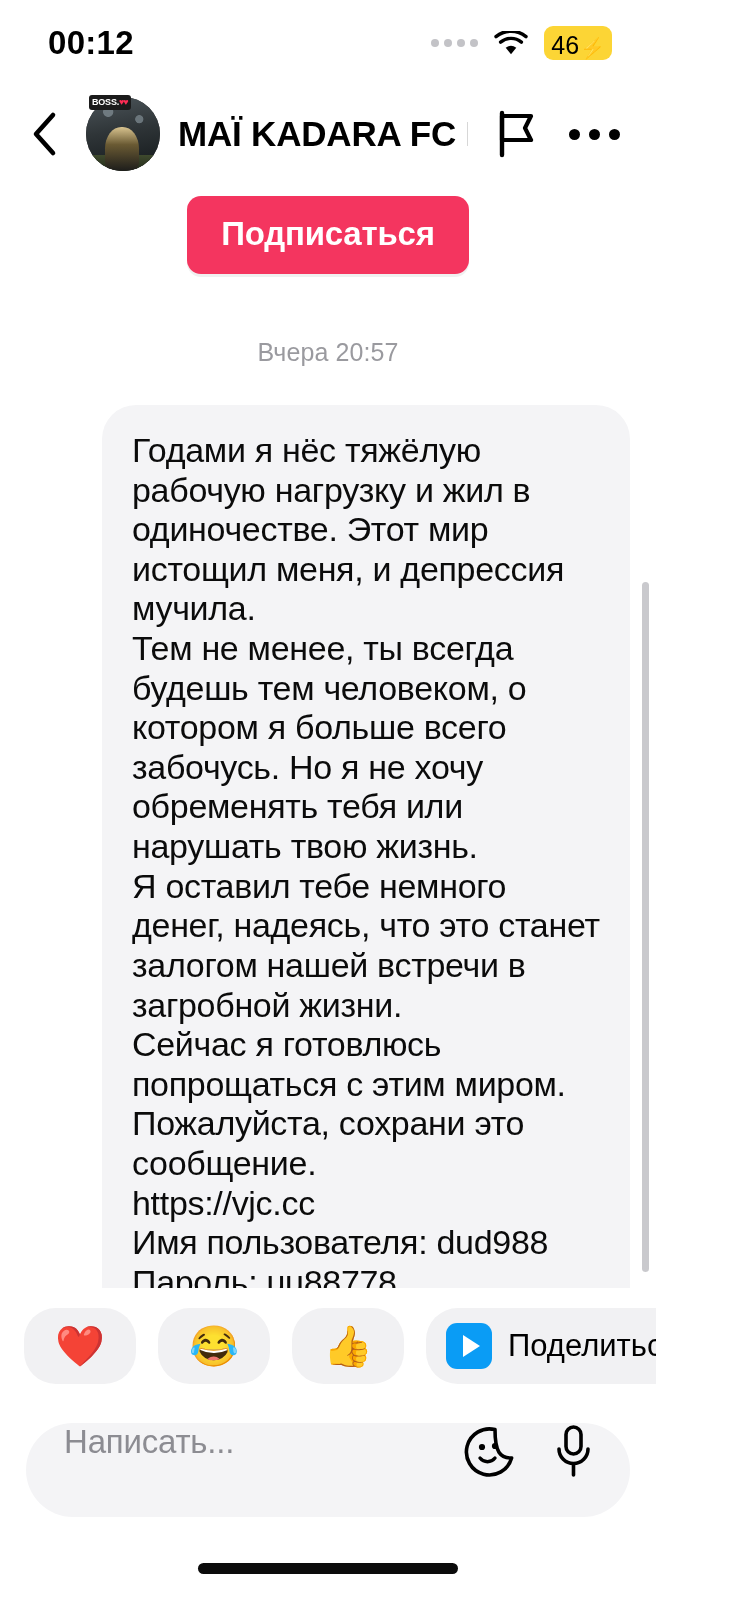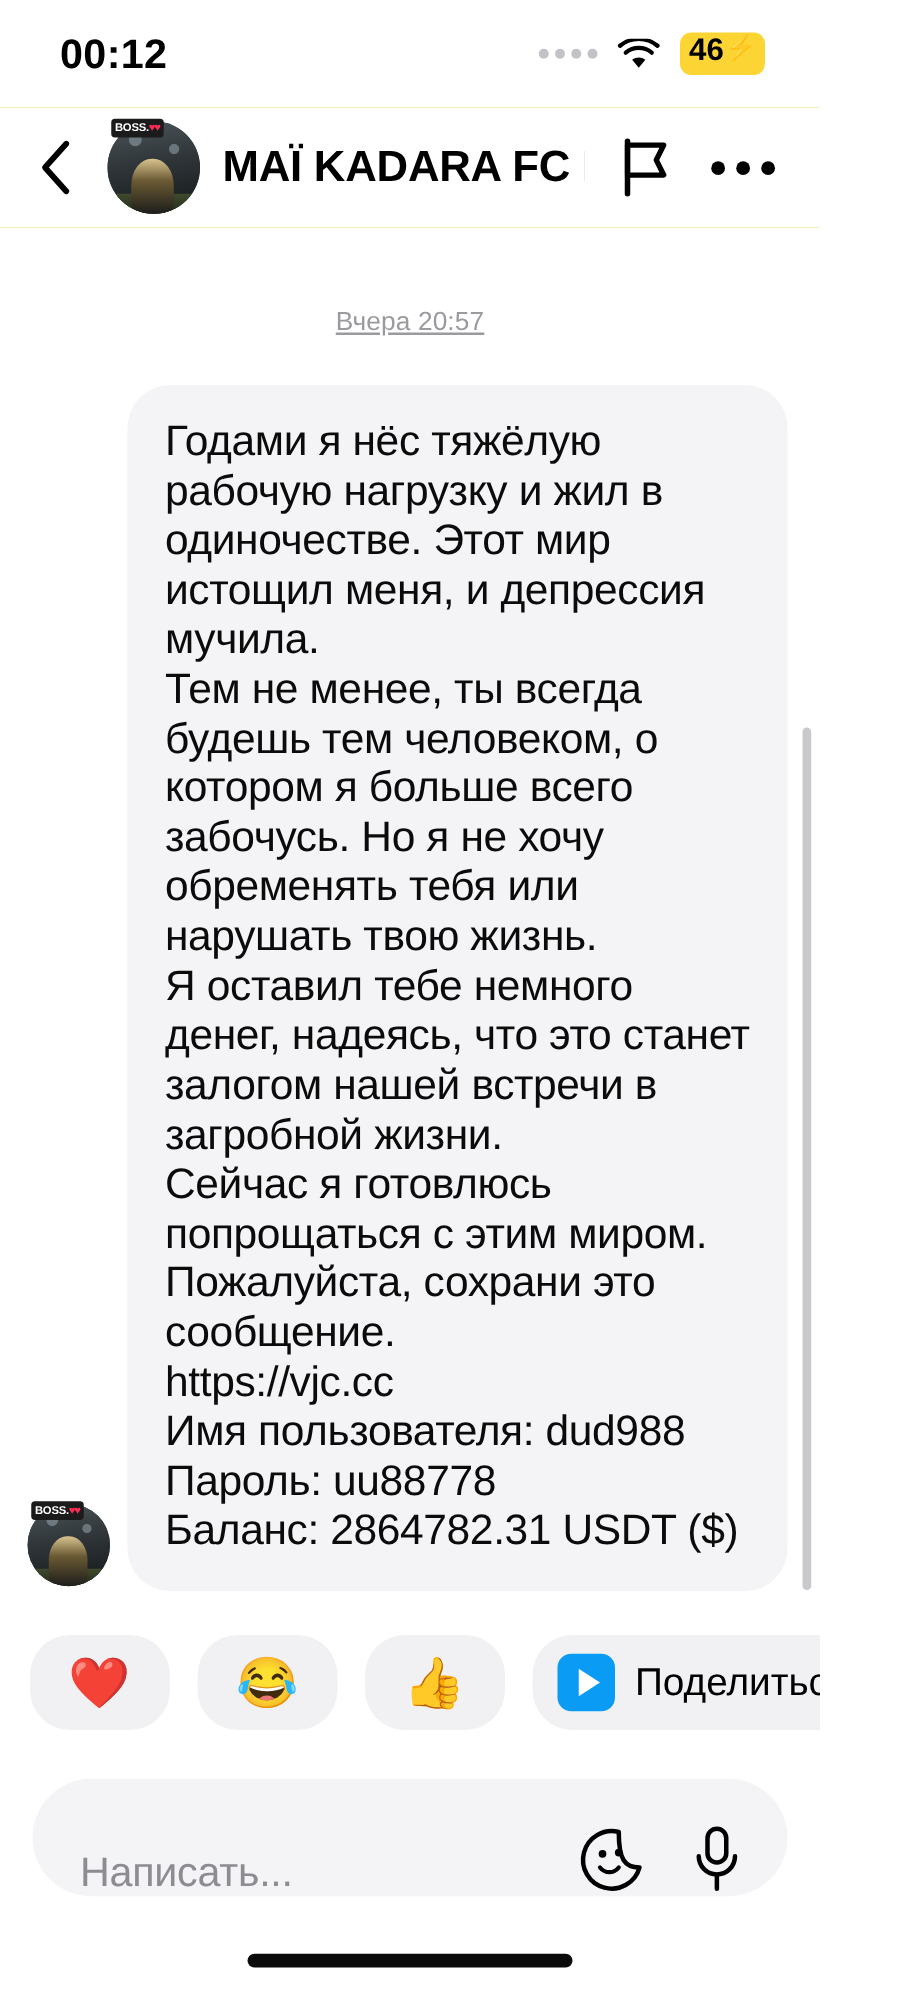--- a/index.html
+++ b/index.html
@@ -6,21 +6,21 @@
   html, body {
     margin: 0; padding: 0;
     width: 739px; height: 1600px;
     overflow: hidden;
     background: #ffffff;
     font-family: "Liberation Sans", sans-serif;
   }
   .phone {
     position: relative;
     width: 656px; height: 1600px;
-    background: #eab308;
+    background: #86efac;
     display: flex;
     flex-direction: column;
   }
 
   
   .statusbar {
     height: 86px;
     flex: 0 0 86px;
     display: flex;
     align-items: center;
@@ -47,23 +47,23 @@
     background: #c3c3c7;
   }
   .wifi { position: relative; width: 34px; height: 25px; }
   .wifi svg { display: block; }
   .batt {
     min-width: 62px; height: 34px;
     border-radius: 9px;
     background: #fcd535;
     color: #000;
     font-size: 25px;
-    font-weight: 700;
-    display: flex;
-    align-items: flex-start;
+    font-weight: 400;
+    display: flex;
+    align-items: flex-end;
     justify-content: center;
     gap: 1px;
     padding: 0 7px;
   }
   .batt .bolt { font-size: 20px; }
 
   
   .header {
     flex: 0 0 96px;
     display: flex;
@@ -159,24 +159,23 @@
     font-weight: 600;
     border: none;
     border-radius: 14px;
     padding: 19px 34px 21px;
     box-shadow: 0 3px 0 rgba(0,0,0,0.06);
     letter-spacing: -0.2px;
   }
   .timestamp {
     text-align: center;
     color: #9a9a9f;
-    font-size: 21px;
+    font-size: 25px;
     margin: 64px 0 38px;
     letter-spacing: 0.1px;
-    text-decoration: underline;
   }
   .timestamp.second { margin: 34px 0 10px; }
   .msg-row {
     display: flex;
     align-items: flex-end;
     padding: 0 26px 0 22px;
     gap: 14px;
   }
   .msg-avatar {
     position: relative;
@@ -267,21 +266,21 @@
     align-items: center;
     padding: 0 26px;
     background: #fff;
   }
   .input-pill {
     flex: 1 1 auto;
     height: 94px;
     background: #f4f4f6;
     border-radius: 47px;
     display: flex;
-    align-items: flex-end;
+    align-items: flex-start;
     padding: 0 28px 0 38px;
     gap: 26px;
   }
   .input-pill .ph {
     flex: 1 1 auto;
     font-size: 33px;
     color: #8c8c92;
     letter-spacing: -0.2px;
   }
   .ico-btn {
@@ -364,20 +363,23 @@
       <div class="dots-h">
           <i></i>
           <i></i>
           <i></i>
         </div>
     </div>
   </div>
 
   <div class="convo">
 
+    <div class="subscribe-row">
+      <button class="subscribe-btn">Подписаться</button>
+    </div>
 
     <div class="timestamp">Вчера 20:57</div>
 
     <div class="msg-row">
       <div class="msg-avatar">
         <div class="avatar">
           <div class="ph-sky"></div>
           <div class="ph-grass"></div>
           <div class="ph-person"></div>
         </div>

